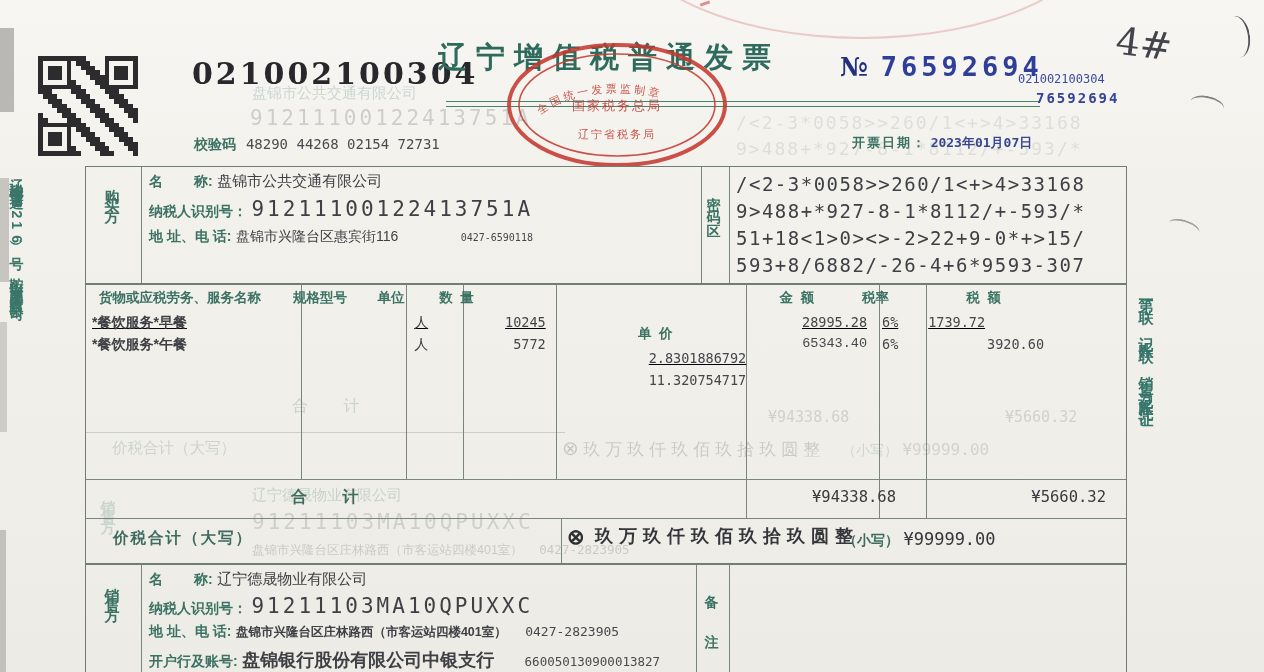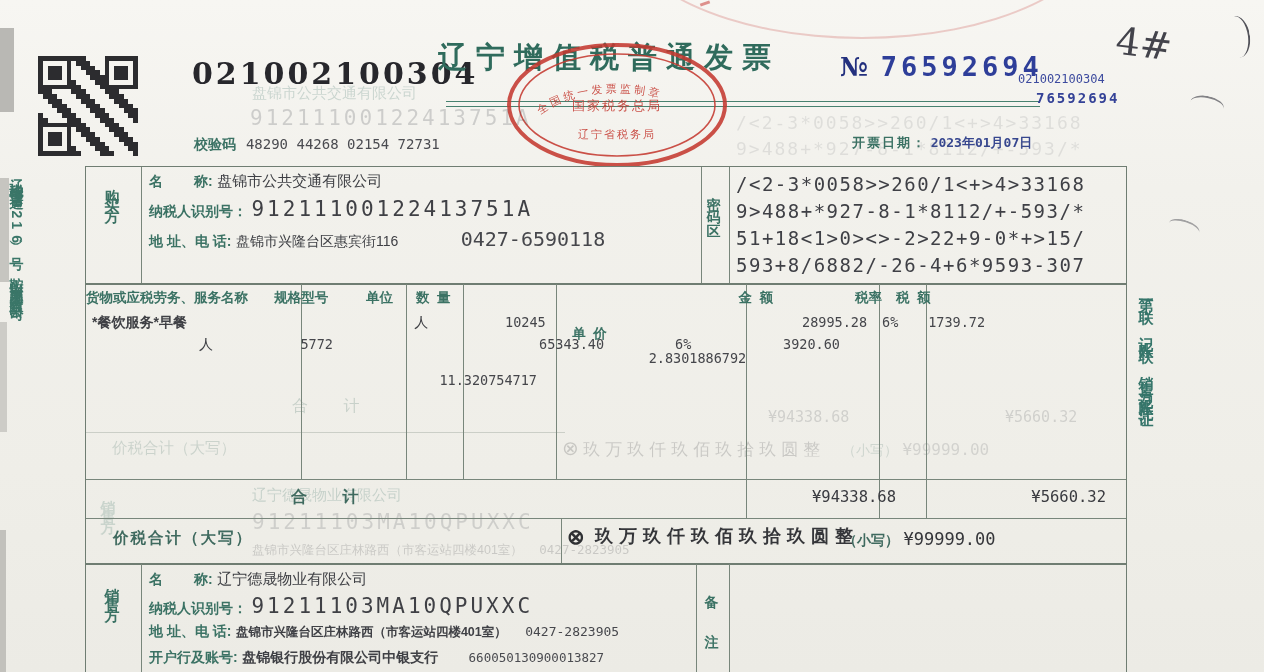--- a/index.html
+++ b/index.html
@@ -15,21 +15,21 @@
   .val{font-size:14px;color:#3f4045;}
   .hline{position:absolute;background:#78867b;height:1px;}
   .vline{position:absolute;background:#78867b;width:1px;}
   .box{position:absolute;border:1px solid #6f7d72;}
   .vertical{writing-mode:vertical-rl;}
   .ghost{position:absolute;opacity:0.17;}
   .party-label{writing-mode:vertical-rl;font-size:15px;font-weight:bold;color:#3b7264;letter-spacing:9px;}
   .cellrow{position:absolute;display:flex;width:1040px;left:0;}
   .c-name{width:215px;} .c-spec{width:105px;} .c-unit{width:57px;} .c-qty{width:93px;}
   .c-price{width:190px;margin-top:36px;} .c-amt{width:133px;} .c-rate{width:47px;} .c-tax{width:200px;}
-  .hdr{font-size:13.5px;font-weight:bold;color:#3b7264;white-space:pre;}
+  .hdr{font-size:13.5px;font-weight:bold;color:#3b7264;text-align:center;white-space:pre;}
   .num{font-size:13.5px;color:#45464b;}
   .artifact{position:absolute;}
   .penmark{position:absolute;border:0 solid #53535a;}
 </style>
 </head>
 <body>
 
 <div class="screen">
 
   <div class="artifact" style="left:0;top:28px;width:14px;height:84px;background:#b9b8b4;"></div>
@@ -348,21 +348,21 @@
       <span class="label">名        称:</span>
       <span class="val" style="font-size:15px;">盘锦市公共交通有限公司</span>
     </div>
     <div class="abs" style="left:63px;top:30px;">
       <span class="label">纳税人识别号：</span>
       <span class="mono" style="font-size:21px;letter-spacing:3px;color:#3f4045;">91211100122413751A</span>
     </div>
     <div class="abs" style="left:63px;top:60px;">
       <span class="label">地 址、电 话:</span>
       <span class="val">盘锦市兴隆台区惠宾街116</span>
-      <span class="mono" style="font-size:20px;color:#46474c;margin-left:58px;">0427-6590118</span>
+      <span class="mono" style="font-size:10px;color:#46474c;margin-left:58px;">0427-6590118</span>
     </div>
 
     <div class="vertical" style="position:absolute;left:619px;top:18px;font-size:14px;font-weight:bold;color:#3b7264;letter-spacing:14px;">密码区</div>
 
     <div class="abs mono" style="left:650px;top:4px;font-size:19px;letter-spacing:1.5px;line-height:27px;color:#3f4046;">
       <div>/&lt;2-3*0058&gt;&gt;260/1&lt;+&gt;4&gt;33168</div>
       <div>9&gt;488+*927-8-1*8112/+-593/*</div>
       <div>51+18&lt;1&gt;0&gt;&lt;&gt;-2&gt;22+9-0*+&gt;15/</div>
       <div>593+8/6882/-26-4+6*9593-307</div>
     </div>
@@ -386,37 +386,38 @@
       <div class="c-name hdr">货物或应税劳务、服务名称</div>
       <div class="c-spec hdr">规格型号</div>
       <div class="c-unit hdr">单位</div>
       <div class="c-qty hdr">数  量</div>
       <div class="c-price hdr" style="padding-left:75px;">单  价</div>
       <div class="c-amt hdr">金  额</div>
       <div class="c-rate hdr">税率</div>
       <div class="c-tax hdr" style="padding-right:55px;">税  额</div>
     </div>
 
-    <div class="cellrow" style="top:30px;">
+    <div class="cellrow" style="top:30px;text-decoration:underline;">
       <div class="c-name val" style="padding-left:6px;font-weight:bold;">*餐饮服务*早餐</div>
       <div class="c-spec"></div>
       <div class="c-unit val" style="padding-left:8px;">人</div>
       <div class="c-qty num mono" style="text-align:right;padding-right:16px;box-sizing:border-box;">10245</div>
       <div class="c-price num mono" style="text-align:right;padding-right:2px;box-sizing:border-box;">2.8301886792</div>
       <div class="c-amt num mono" style="text-align:right;padding-right:12px;box-sizing:border-box;">28995.28</div>
       <div class="c-rate num mono" style="padding-left:3px;">6%</div>
       <div class="c-tax num mono" style="padding-right:82px;box-sizing:border-box;">1739.72</div>
     </div>
 
     <div class="cellrow" style="top:52px;">
+      <div class="c-name val" style="padding-left:6px;font-weight:bold;">*餐饮服务*午餐</div>
       <div class="c-spec"></div>
       <div class="c-unit val" style="padding-left:8px;">人</div>
       <div class="c-qty num mono" style="text-align:right;padding-right:16px;box-sizing:border-box;">5772</div>
       <div class="c-price num mono" style="text-align:right;padding-right:2px;box-sizing:border-box;">11.320754717</div>
-      <div class="c-amt num mono" style="padding-right:12px;box-sizing:border-box;">65343.40</div>
+      <div class="c-amt num mono" style="text-align:right;padding-right:12px;box-sizing:border-box;font-family:Liberation Mono, monospace;">65343.40</div>
       <div class="c-rate num mono" style="padding-left:3px;">6%</div>
       <div class="c-tax num mono" style="text-align:right;padding-right:82px;box-sizing:border-box;">3920.60</div>
     </div>
 
     <div class="abs" style="left:205px;top:203px;font-size:16px;white-space:pre;color:#3f6a5f;font-weight:bold;">合        计</div>
     <div class="abs mono" style="left:660px;top:204px;width:150px;text-align:right;font-size:15.5px;color:#3a3b40;">¥94338.68</div>
     <div class="abs mono" style="left:900px;top:204px;width:120px;text-align:right;font-size:15.5px;color:#3a3b40;">¥5660.32</div>
 
     <div class="abs" style="left:27px;top:244px;font-size:15.5px;color:#3f6a5f;font-weight:bold;letter-spacing:2px;">价税合计（大写）</div>
     <div class="abs" style="left:481px;top:240px;">
@@ -444,21 +445,21 @@
       <span class="label">纳税人识别号：</span>
       <span class="mono" style="font-size:21px;letter-spacing:3px;color:#3f4045;">91211103MA10QPUXXC</span>
     </div>
     <div class="abs" style="left:63px;top:58px;">
       <span class="label">地 址、电 话:</span>
       <span class="val" style="font-size:12.5px;font-weight:bold;">盘锦市兴隆台区庄林路西（市客运站四楼401室）</span>
       <span class="mono" style="font-size:13px;color:#46474c;margin-left:14px;">0427-2823905</span>
     </div>
     <div class="abs" style="left:63px;top:84px;">
       <span class="label">开户行及账号:</span>
-      <span class="val" style="font-size:14px;font-weight:bold;">盘锦银行股份有限公司中银支行</span>
+      <span class="val" style="font-size:18px;font-weight:bold;">盘锦银行股份有限公司中银支行</span>
       <span class="mono" style="font-size:12.5px;color:#4a4b50;margin-left:26px;">660050130900013827</span>
     </div>
 
     <div class="vertical" style="position:absolute;left:617px;top:20px;font-size:14px;font-weight:bold;color:#3b7264;letter-spacing:38px;">备注</div>
   </div>
 
   <div class="abs vertical" style="left:8px;top:168px;height:500px;font-size:14px;font-weight:bold;color:#3a7668;letter-spacing:3px;">辽税增普票通（2021）6号　鞍山市方美印务有限公司</div>
 
   <div class="abs vertical" style="left:1136px;top:286px;height:300px;font-size:15px;color:#35756a;letter-spacing:6px;font-weight:bold;">第一联：记账联　销售方记账凭证</div>
 

